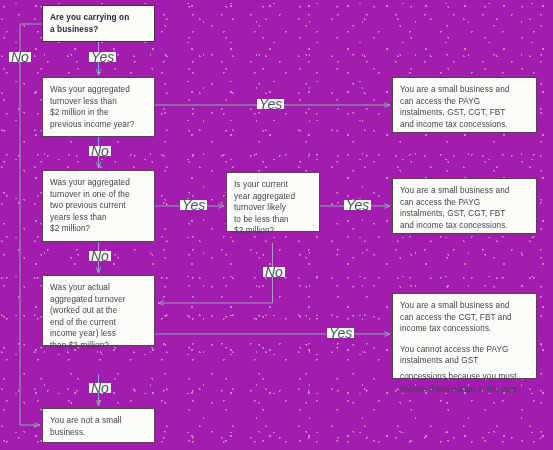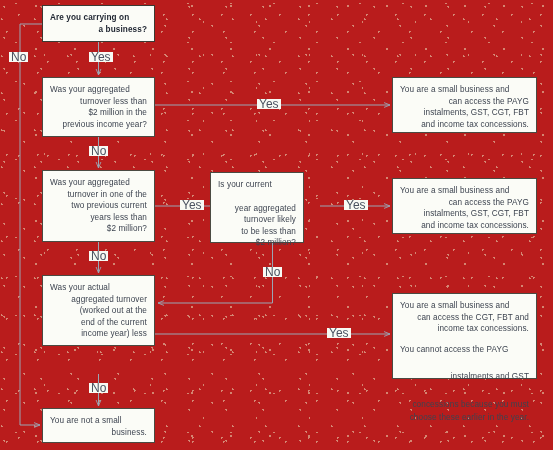--- a/index.html
+++ b/index.html
@@ -4,21 +4,21 @@
 <style>
   html, body {
     margin: 0;
     padding: 0;
     background: #ffffff;
   }
   #flowchart-page {
     position: relative;
     width: 553px;
     height: 450px;
-    background: #b91c1c;
+    background: #a21caf;
     overflow: hidden;
     font-family: "Liberation Sans", sans-serif;
   }
   
   #paper-grain {
     position: absolute;
     inset: 0;
     pointer-events: none;
     opacity: .5;
     background-image:
@@ -44,30 +44,31 @@
     padding: 6px 7px 5px 7px;
     letter-spacing: .1px;
   }
   .node.start {
     font-weight: bold;
     color: #1d2430;
     border-color: #3a3a33;
     border-width: 1.3px;
   }
   .node p { margin: 0; }
-  .node p + p { margin-top: 9px; text-align: right; }
+  .node p + p { margin-top: 9px; }
 
   .edge-label {
     position: absolute;
-    font-size: 12px;
+    font-size: 14px;
     line-height: 10px;
     color: #4a5260;
     background: #f8faf4;
     padding: 0 2px;
     white-space: nowrap;
+    font-style: italic;
   }
   svg#edges {
     position: absolute;
     inset: 0;
     width: 553px;
     height: 450px;
     overflow: visible;
   }
 </style>
 </head>
@@ -120,34 +121,35 @@
   </div>
 
   <div class="node" style="left:42px; top:170px; width:113px; height:72px;">
     <p>Was your aggregated</p>
     <p style="margin-top:0">turnover in one of the</p>
     <p style="margin-top:0">two previous current</p>
     <p style="margin-top:0">years less than</p>
     <p style="margin-top:0">$2 million?</p>
   </div>
 
-  <div class="node" style="left:210px; top:172px; width:94px; height:71px;">
+  <div class="node" style="left:226px; top:172px; width:94px; height:60px;">
     <p>Is your current</p>
-    <p style="margin-top:12px">year aggregated</p>
+    <p style="margin-top:0">year aggregated</p>
     <p style="margin-top:0">turnover likely</p>
     <p style="margin-top:0">to be less than</p>
     <p style="margin-top:0">$2 million?</p>
   </div>
 
   <div class="node" style="left:42px; top:275px; width:113px; height:71px;">
     <p>Was your actual</p>
     <p style="margin-top:0">aggregated turnover</p>
     <p style="margin-top:0">(worked out at the</p>
     <p style="margin-top:0">end of the current</p>
     <p style="margin-top:0">income year) less</p>
+    <p style="margin-top:0">than $2 million?</p>
   </div>
 
   <div class="node" style="left:42px; top:408px; width:113px; height:35px;">
     <p>You are not a small</p>
     <p style="margin-top:0">business.</p>
   </div>
 
   <div class="node" style="left:392px; top:77px; width:145px; height:56px;">
     <p>You are a small business and</p>
     <p style="margin-top:0">can access the PAYG</p>
@@ -163,22 +165,22 @@
   </div>
 
   <div class="node" style="left:392px; top:293px; width:145px; height:86px;">
     <div>
       <p>You are a small business and</p>
       <p style="margin-top:0">can access the CGT, FBT and</p>
       <p style="margin-top:0">income tax concessions.</p>
     </div>
     <div style="margin-top:9px">
       <p>You cannot access the PAYG</p>
-      <p style="margin-top:16px">instalments and GST</p>
-      <p style="margin-top:16px">concessions because you must</p>
+      <p style="margin-top:0">instalments and GST</p>
+      <p style="margin-top:4px">concessions because you must</p>
       <p style="margin-top:1px">choose these earlier in the year.</p>
     </div>
   </div>
 
   <div class="edge-label" style="left:9px;  top:52px;">No</div>
   <div class="edge-label" style="left:89px; top:52px;">Yes</div>
   <div class="edge-label" style="left:257px; top:99px;">Yes</div>
   <div class="edge-label" style="left:89px; top:146px;">No</div>
   <div class="edge-label" style="left:180px; top:200px;">Yes</div>
   <div class="edge-label" style="left:89px; top:251px;">No</div>

